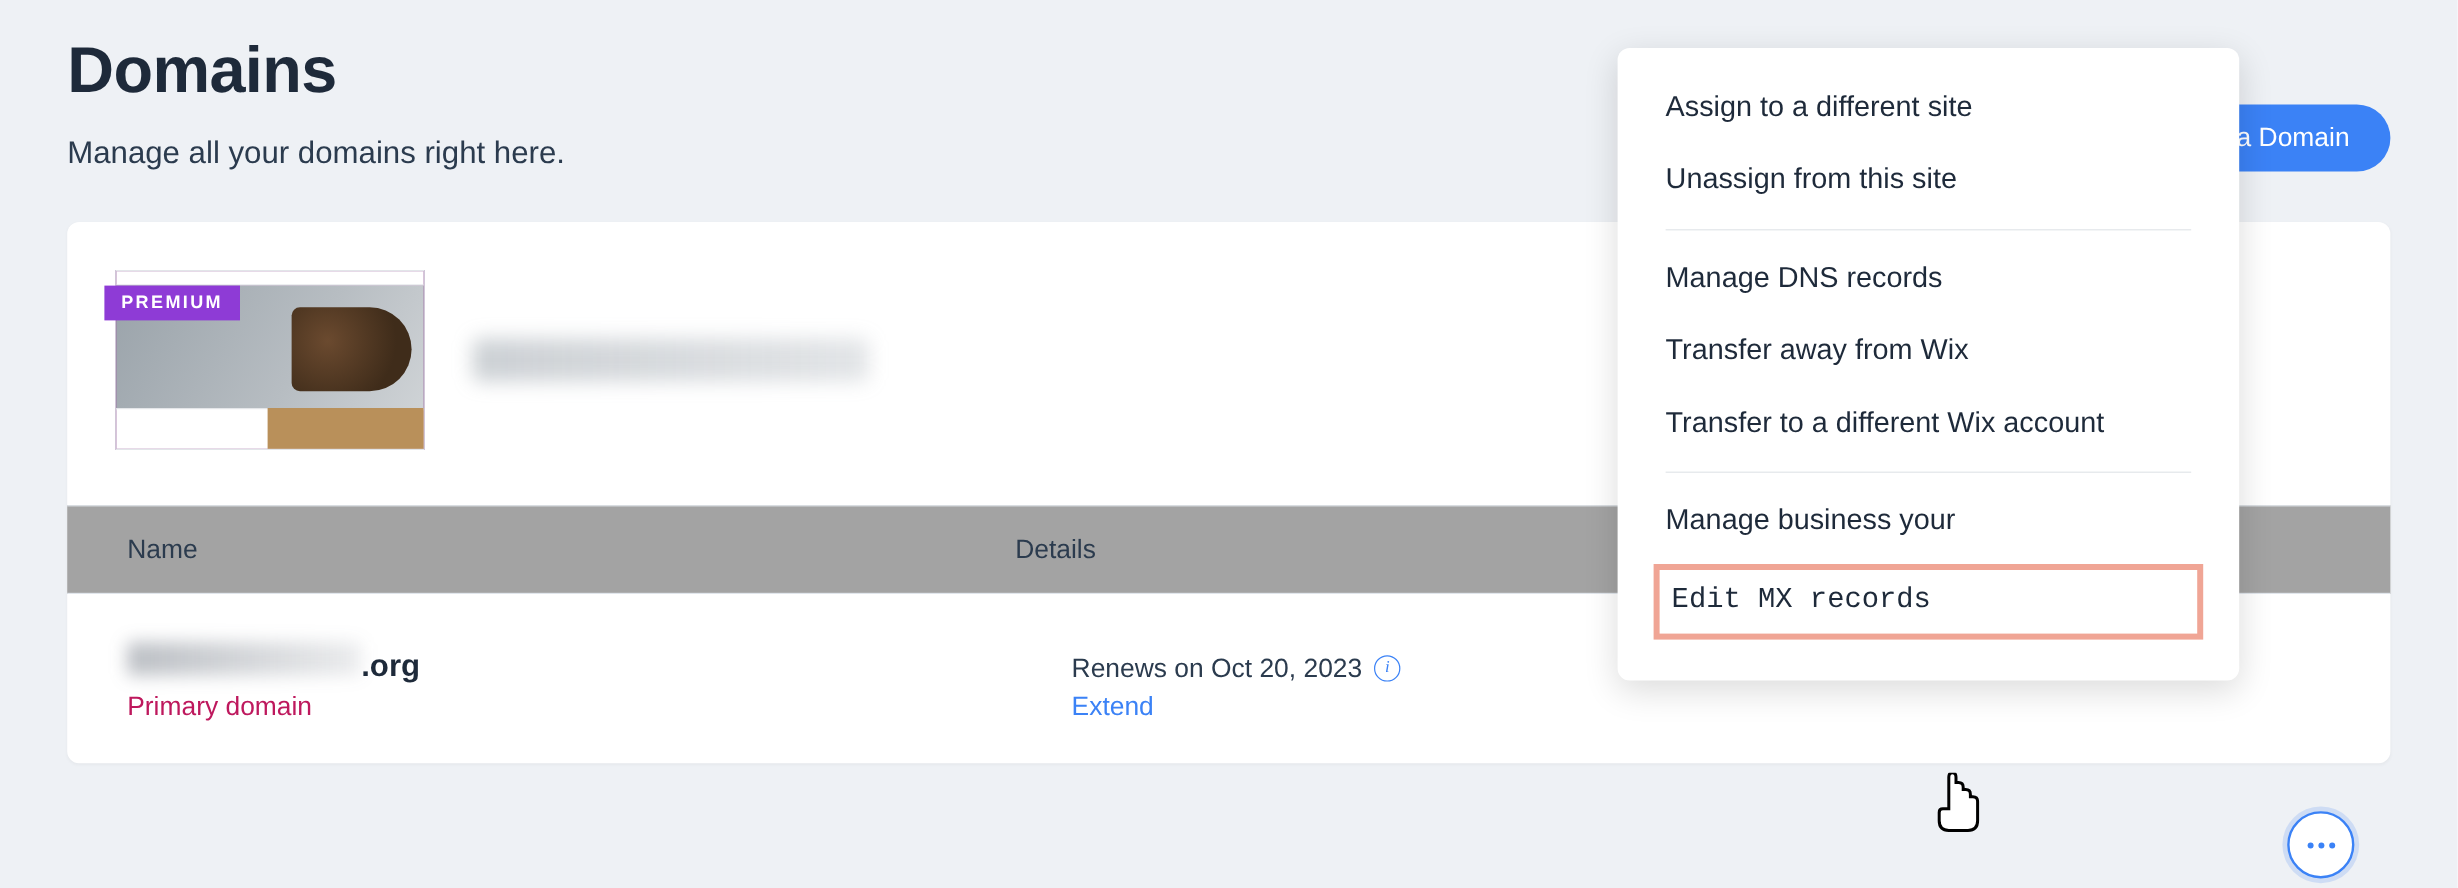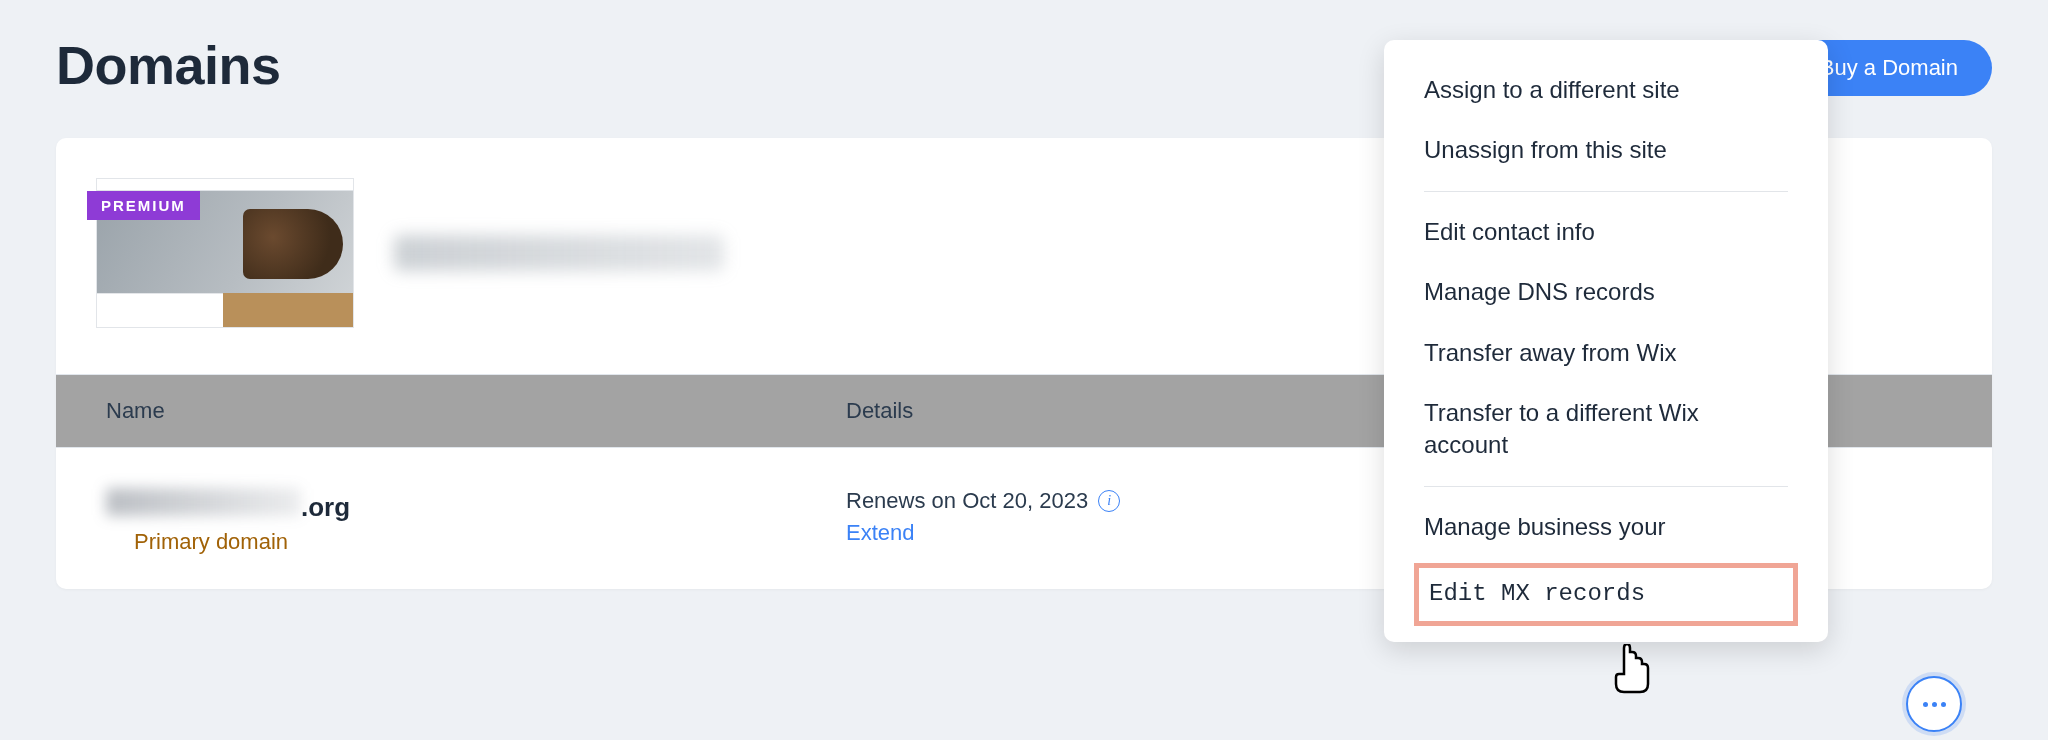--- a/index.html
+++ b/index.html
@@ -110,54 +110,54 @@
     background: linear-gradient(90deg, rgba(120,130,140,0.25), rgba(120,130,140,0.05));
   }
   .site-name-wrap { position:relative; }
   .table-header {
     display:flex; background:#a3a3a3; border-top:1px solid #e1e6ec; border-bottom:1px solid #e1e6ec;
     margin-top: 46px; height:74px; align-items:center; padding:0 50px;
   }
   .col-name { width: 740px; font-size:22px; color:#2b3b4e; }
   .col-details { flex:1; font-size:22px; color:#2b3b4e; }
   .domain-row {
-    display:flex; align-items:flex-start; padding: 40px 50px 0 50px;
+    display:flex; align-items:flex-end; padding: 40px 50px 0 50px; gap: 47px;
   }
   .domain-name-cell { width: 740px; }
   .domain-name-line { display:flex; align-items:baseline; gap:0; }
   .domain-blur {
     display:inline-block; width:195px; height:28px;
     background: linear-gradient(90deg, rgba(60,70,85,0.35), rgba(60,70,85,0.1));
     filter: blur(7px); border-radius:4px; vertical-align:baseline;
   }
   .domain-tld { font-size:26px; font-weight:800; color:#1e2a3a; }
-  .domain-sub { font-size:22px; color:#a16207; margin-top:6px;margin-left:28px; }
+  .domain-sub { font-size:22px; color:#be185d; margin-top:6px; }
   .details-cell { flex:1; }
   .renew-line { display:flex; align-items:center; gap:10px; font-size:22px; color:#2b3b4e; }
   .info-icon {
     width:22px; height:22px; border:1.5px solid #3b82f6; border-radius:50%;
     display:inline-flex; align-items:center; justify-content:center;
     color:#3b82f6; font-size:14px; font-style:italic; font-family: Georgia, serif;
   }
   .extend-link { font-size:22px; color:#3b82f6; margin-top:6px; cursor:pointer; display:inline-block; }
   .more-btn {
     position:absolute; right:86px; top:676px;
     width:56px; height:56px; border-radius:50%;
     border:2px solid #3b82f6; background:#fff;
     display:flex; align-items:center; justify-content:center; gap:4px;
     box-shadow: 0 0 0 4px rgba(59,130,246,0.18);
     cursor:pointer;
   }
   .more-btn span { width:5px; height:5px; background:#3b82f6; border-radius:50%; }
 
   
   .menu {
-    position:absolute; top:40px; left:1384px; width:444px;
+    position:absolute; top:40px; left:1348px; width:518px;
     background:#fff; border-radius:10px; box-shadow:0 8px 28px rgba(0,0,0,0.14);
-    padding: 20px 0 14px 0; z-index:50;
+    padding: 20px 0 32px 0; z-index:50;
   }
   .menu-item {
     padding: 14px 40px; font-size:24px; color:#1e2a3a; cursor:pointer;
     line-height:1.35;
   }
   .menu-sep { height:1px; background:#e2e5e9; margin: 10px 40px; }
   .menu-highlight {
     margin: 6px 30px 2px 30px; padding: 10px 10px;
     border:5px solid #f0a595;
   }
@@ -169,20 +169,21 @@
     pointer-events:none;
   }
 </style>
 </head>
 <body>
 
 <div class="page">
   <div class="header-row">
     <div class="title-block">
       <h1>Domains</h1>
+      <p class="subtitle">Manage all your domains right here.</p>
     </div>
     <div class="actions">
       <div class="btn btn-outline">
         <span>Add an Existing Domain</span>
       </div>
       <div class="btn btn-primary">
         <span>Buy a Domain</span>
       </div>
     </div>
   </div>
@@ -229,21 +230,20 @@
 <div class="more-btn">
   <span></span>
     <span></span>
     <span></span>
 </div>
 
 <div class="menu">
   <div class="menu-item">Assign to a different site</div>
   <div class="menu-item">Unassign from this site</div>
   <div class="menu-sep"></div>
-  <div class="menu-item">Edit contact info</div>
   <div class="menu-item">Manage DNS records</div>
   <div class="menu-item">Transfer away from Wix</div>
   <div class="menu-item">Transfer to a different Wix account</div>
   <div class="menu-sep"></div>
   <div class="menu-item">Manage business your</div>
   <div class="menu-highlight">
     <div class="menu-item">Edit MX records</div>
   </div>
 </div>
 

